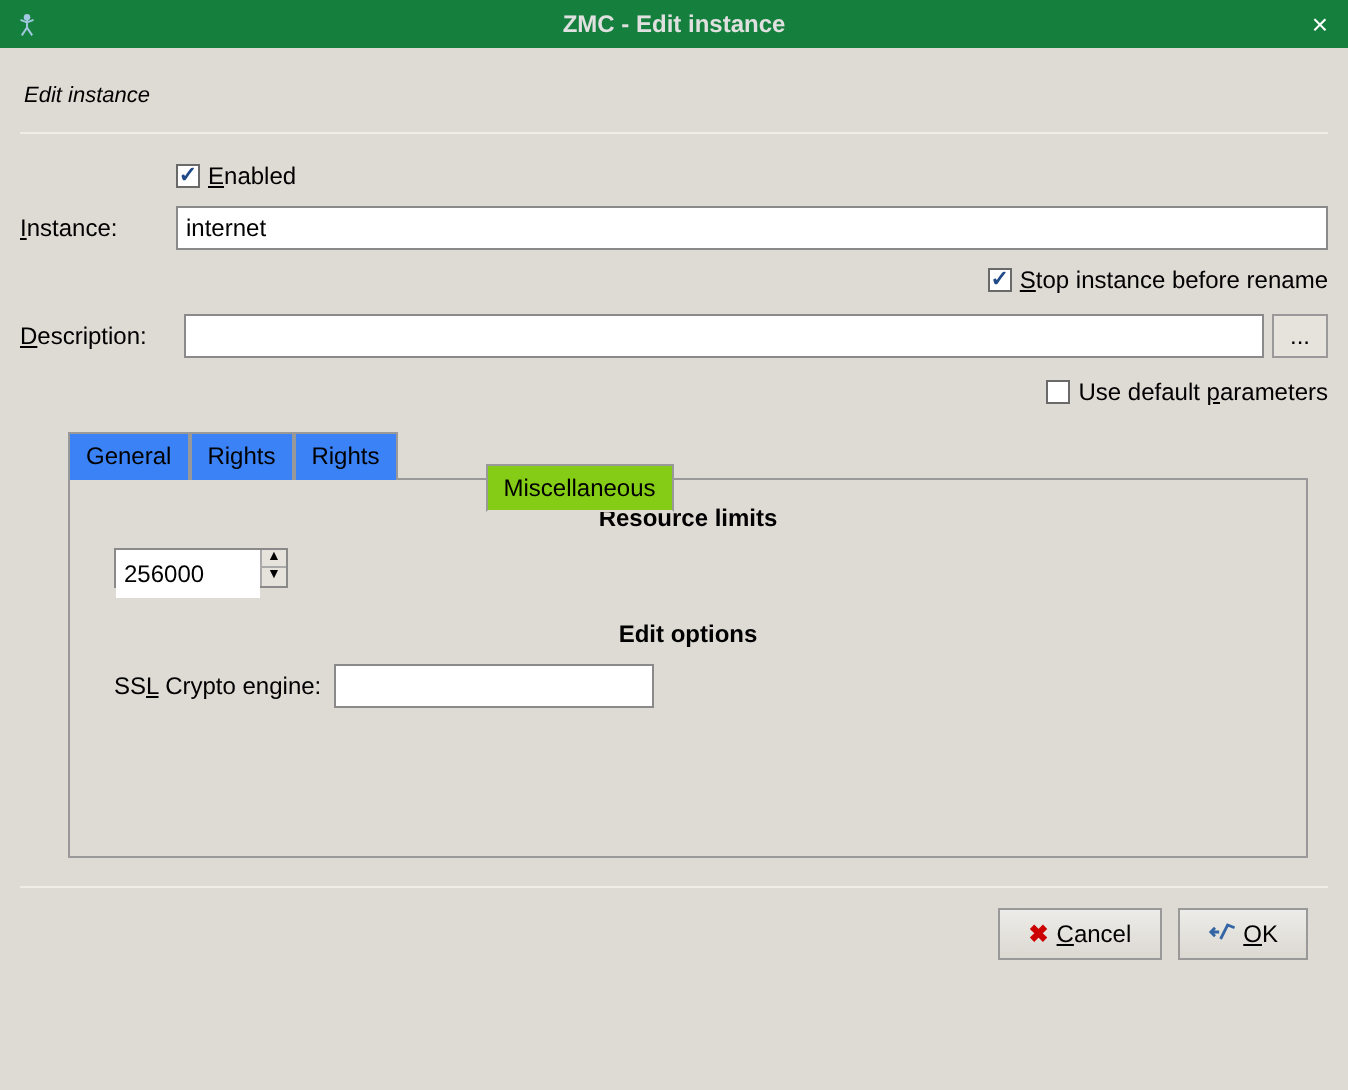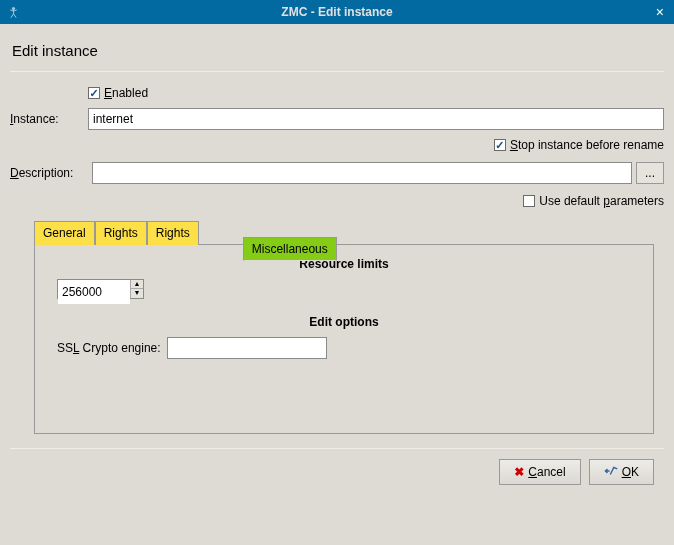--- a/index.html
+++ b/index.html
@@ -7,21 +7,21 @@
     margin: 0;
     background: #dedad4;
     font-family: Arial, sans-serif;
     font-size: 12px;
     color: #000;
     width: 674px;
     height: 545px;
     overflow: hidden;
   }
   .titlebar {
-    background: #0369a1;
+    background: #15803d;
     color: #e0e0e0;
     height: 24px;
     display: flex;
     align-items: center;
     padding: 0 6px;
     position: relative;
   }
   .titlebar .app-icon {
     width: 14px;
     height: 14px;
@@ -44,22 +44,23 @@
     color: #fff;
     font-size: 14px;
     line-height: 1;
     cursor: pointer;
     padding: 2px 4px;
   }
   .content {
     padding: 8px 10px;
   }
   .page-title {
-    font-size: 15px;
+    font-size: 11px;
     margin: 10px 0 12px 2px;
+    font-style: italic;
   }
   .divider {
     height: 1px;
     background: #b0aca6;
     border-bottom: 1px solid #f0ece6;
     margin: 2px 0 14px 0;
   }
   .row {
     display: flex;
     align-items: center;
@@ -149,21 +150,21 @@
     font-size: 12px;
   }
   .tab.active {
     background: #84cc16;
     border-bottom: 1px solid #dedad4;
     position: relative;
     top: 16px;
     margin-left: 44px;
   }
   .tab:not(.active) {
-    background: #fde047;
+    background: #3b82f6;
   }
   .tab-panel {
     border: 1px solid #999;
     background: #dedad4;
     padding: 12px 14px 40px 14px;
     height: 190px;
   }
   .section-title {
     font-weight: bold;
     margin-bottom: 8px;

